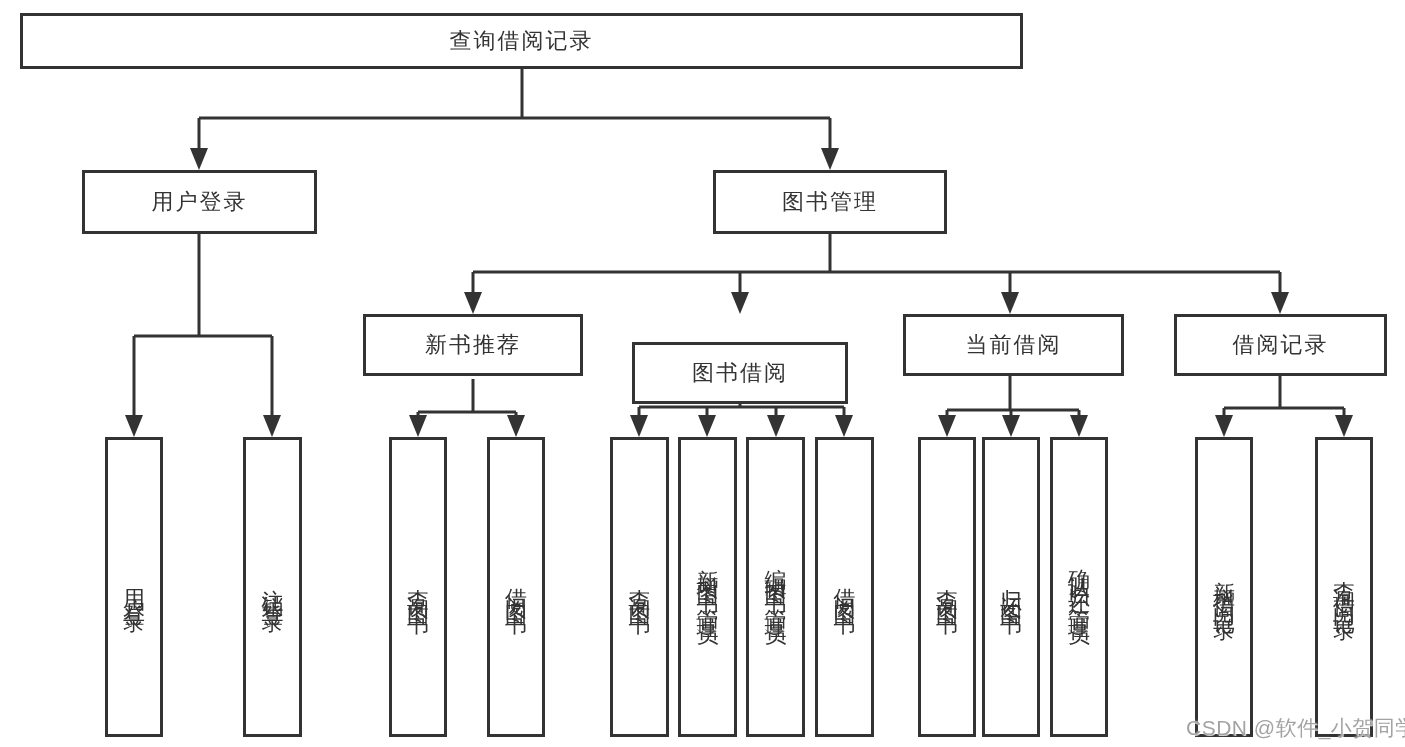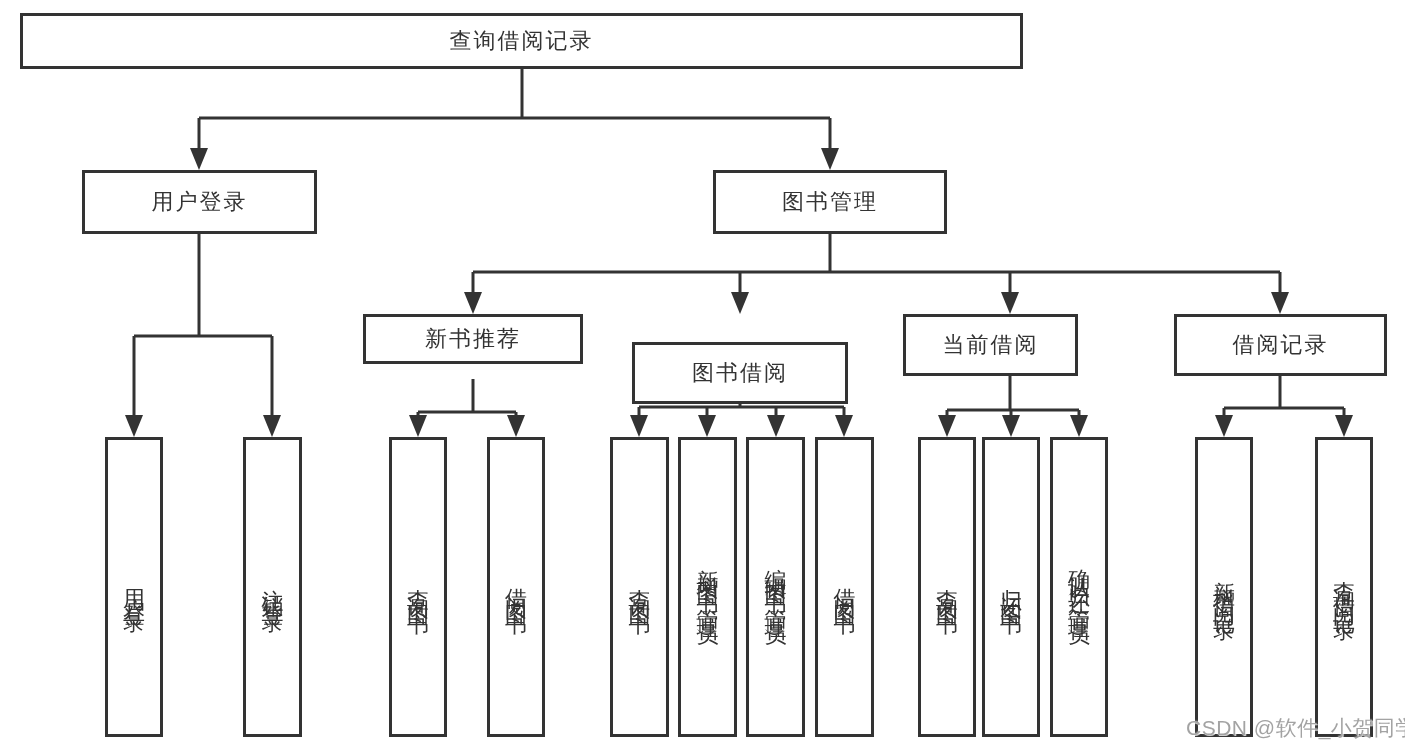--- a/index.html
+++ b/index.html
@@ -103,23 +103,23 @@
       <path d="M1344 408 V417"></path>
         <polygon fill="#333333" stroke="none" points="1335,415 1353,415 1344,437"></polygon>
     </g>
   </svg>
 
   <div class="box" style="left:20px;top:13px;width:1003px;height:56px;">查询借阅记录</div>
 
   <div class="box" style="left:82px;top:170px;width:235px;height:64px;">用户登录</div>
   <div class="box" style="left:713px;top:170px;width:234px;height:64px;">图书管理</div>
 
-  <div class="box" style="left:363px;top:314px;width:220px;height:50px;">新书推荐</div>
+  <div class="box" style="left:363px;top:314px;width:220px;height:62px;">新书推荐</div>
   <div class="box" style="left:632px;top:314px;width:216px;height:62px;margin-top:28px;">图书借阅</div>
-  <div class="box" style="left:903px;top:314px;width:175px;height:62px;">当前借阅</div>
+  <div class="box" style="left:903px;top:314px;width:221px;height:62px;">当前借阅</div>
   <div class="box" style="left:1174px;top:314px;width:213px;height:62px;">借阅记录</div>
 
   <div class="box vbox" style="left:105px;top:437px;width:58px;height:300px;">用户登录</div>
   <div class="box vbox" style="left:243px;top:437px;width:59px;height:300px;">注销登录</div>
 
   <div class="box vbox" style="left:389px;top:437px;width:58px;height:300px;">查询图书</div>
   <div class="box vbox" style="left:487px;top:437px;width:58px;height:300px;">借阅图书</div>
 
   <div class="box vbox" style="left:610px;top:437px;width:59px;height:300px;">查询图书</div>
   <div class="box vbox" style="left:678px;top:437px;width:59px;height:300px;">新增图书（管理员）</div>

